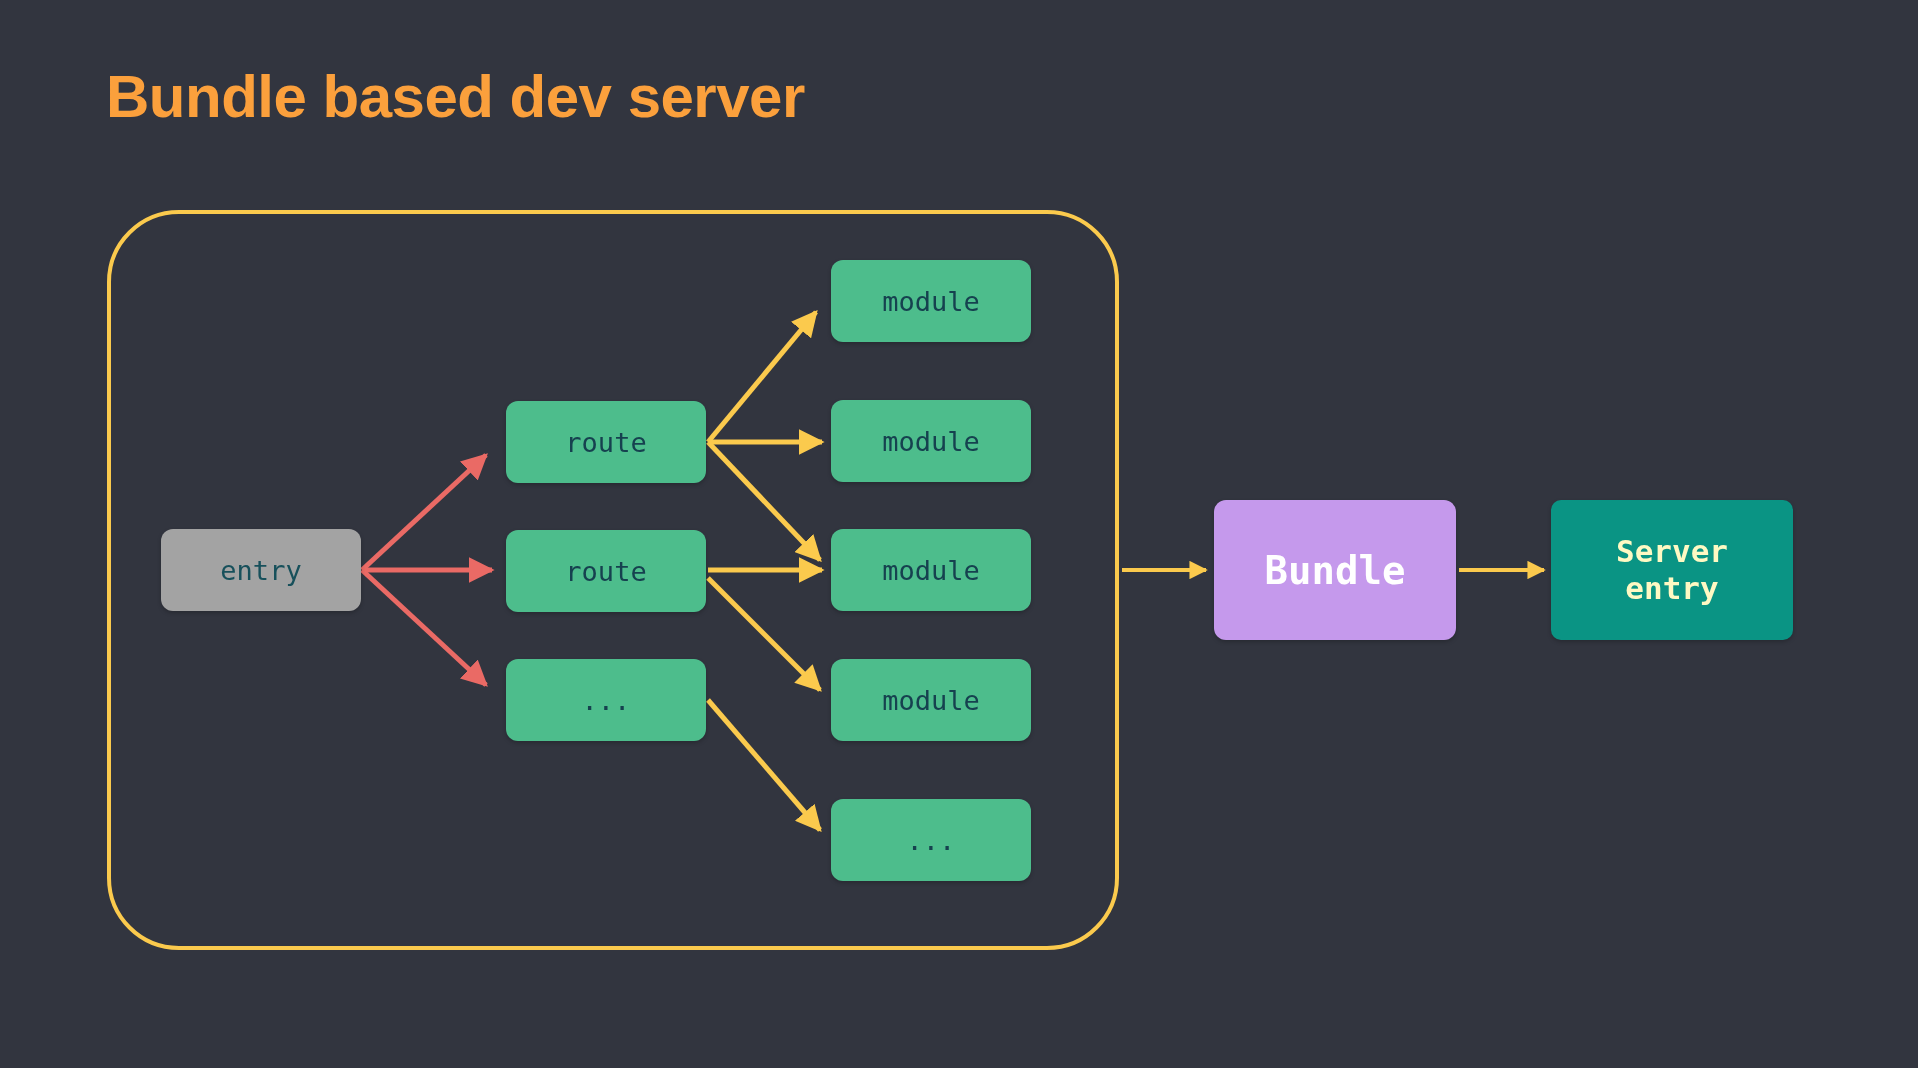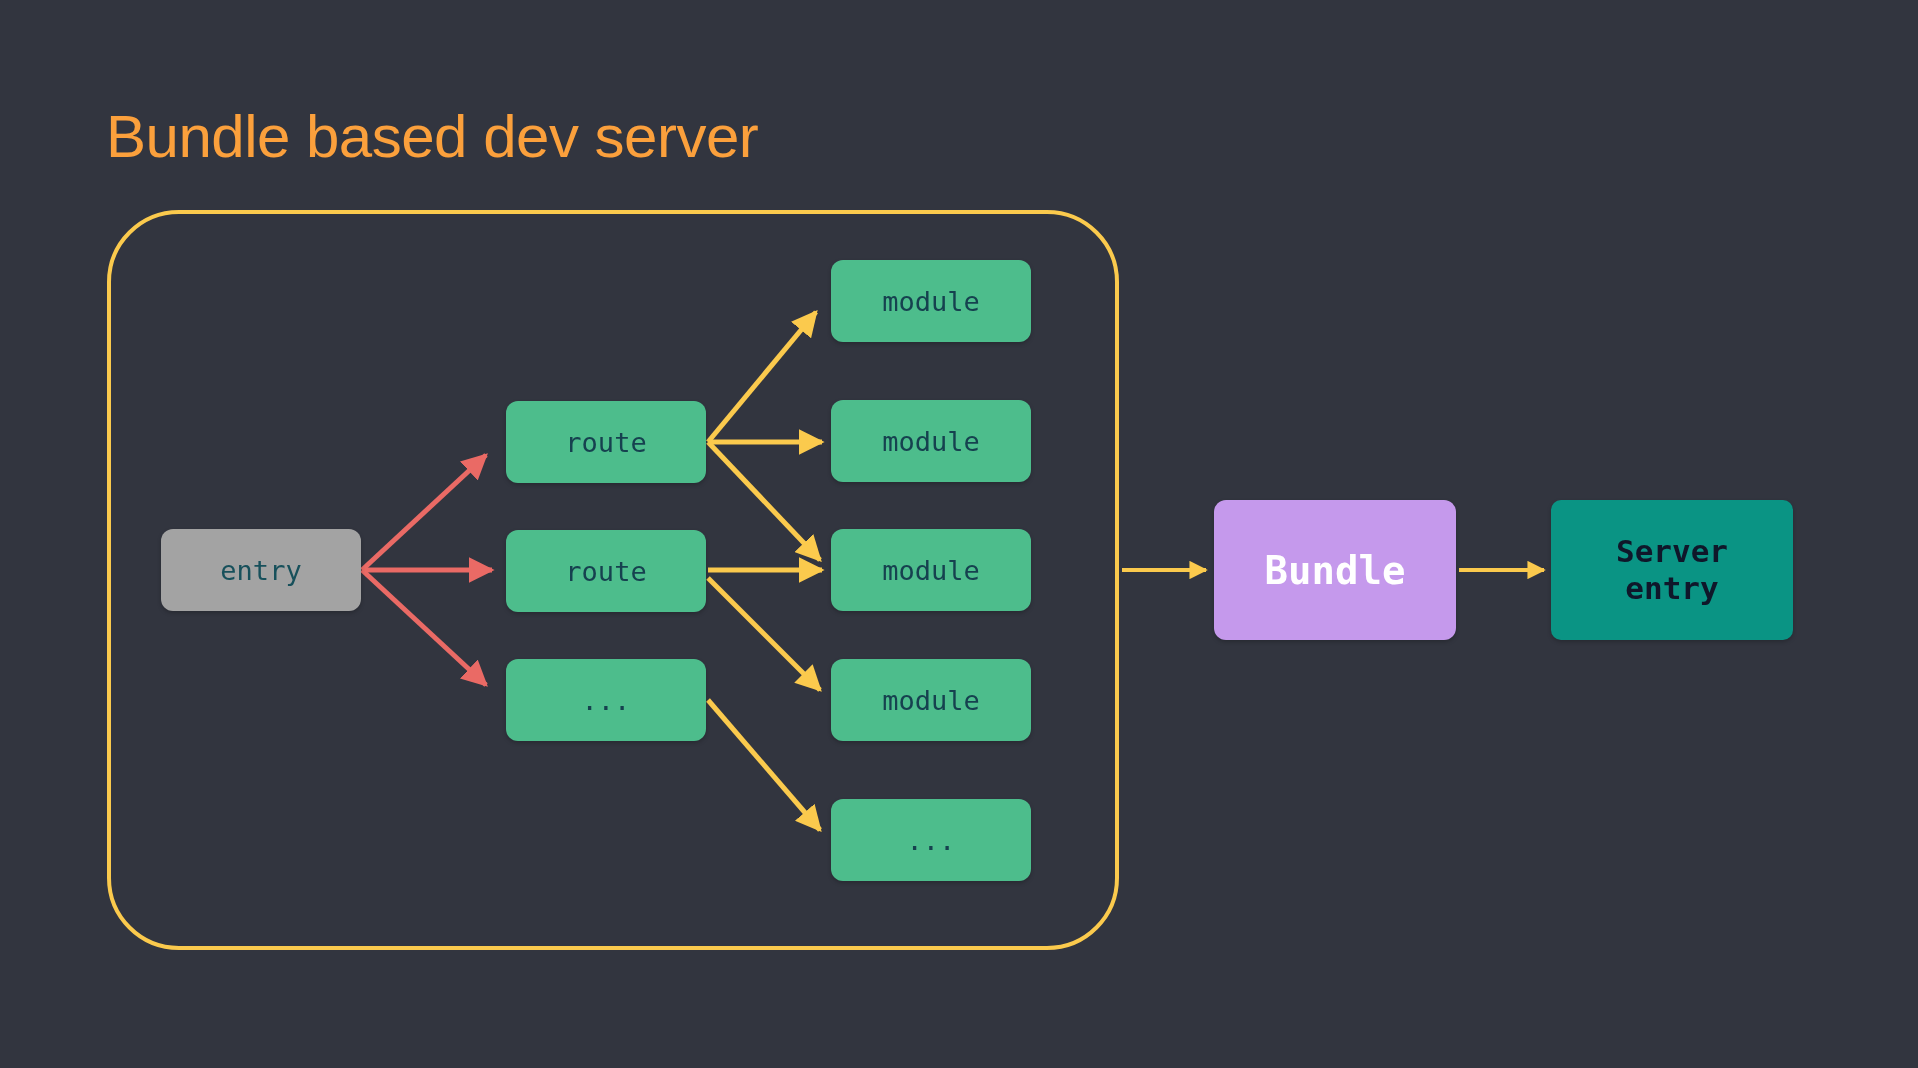--- a/index.html
+++ b/index.html
@@ -22,25 +22,24 @@
     width: 1918px;
     height: 1068px;
     pointer-events: none;
   }
   .title {
     position: absolute;
     left: 106px;
     top: 62px;
     font-family: "Liberation Sans", sans-serif;
     font-size: 60px;
-    font-weight: 400;
+    font-weight: 700;
     letter-spacing: -0.5px;
     color: #fba03c;
     white-space: nowrap;
-    margin-top: 40px;
   }
   .group-box {
     position: absolute;
     left: 107px;
     top: 210px;
     width: 1012px;
     height: 740px;
     border: 4px solid #fbca4d;
     border-radius: 72px;
     box-sizing: border-box;
@@ -67,21 +66,21 @@
     font-size: 27px;
   }
   .node-bundle {
     background: #c599ec;
     color: #ffffff;
     font-size: 39px;
     font-weight: 700;
   }
   .node-server {
     background: #0a9484;
-    color: #0f172a;
+    color: #fef9c3;
     font-size: 31px;
     font-weight: 700;
     line-height: 1.18;
     border-radius: 10px;
   }
 </style>
 </head>
 <body>
 
 <div id="stage">

